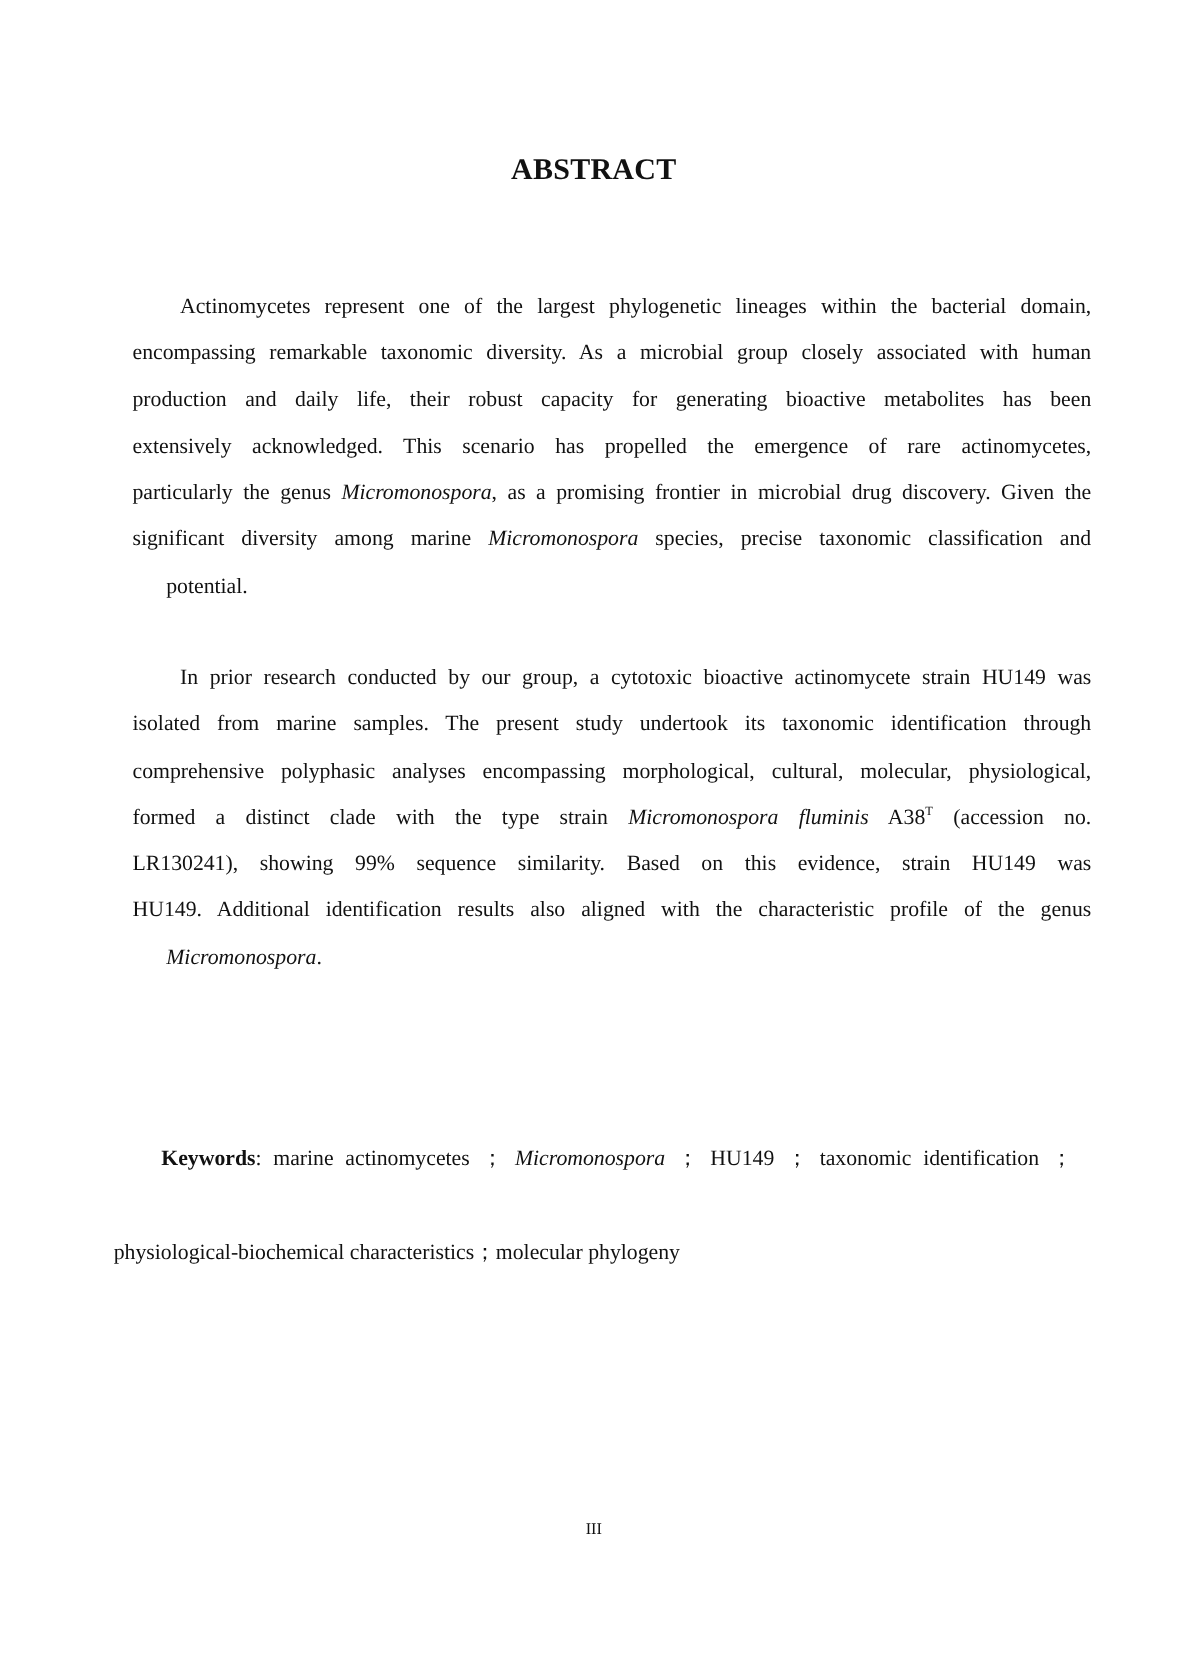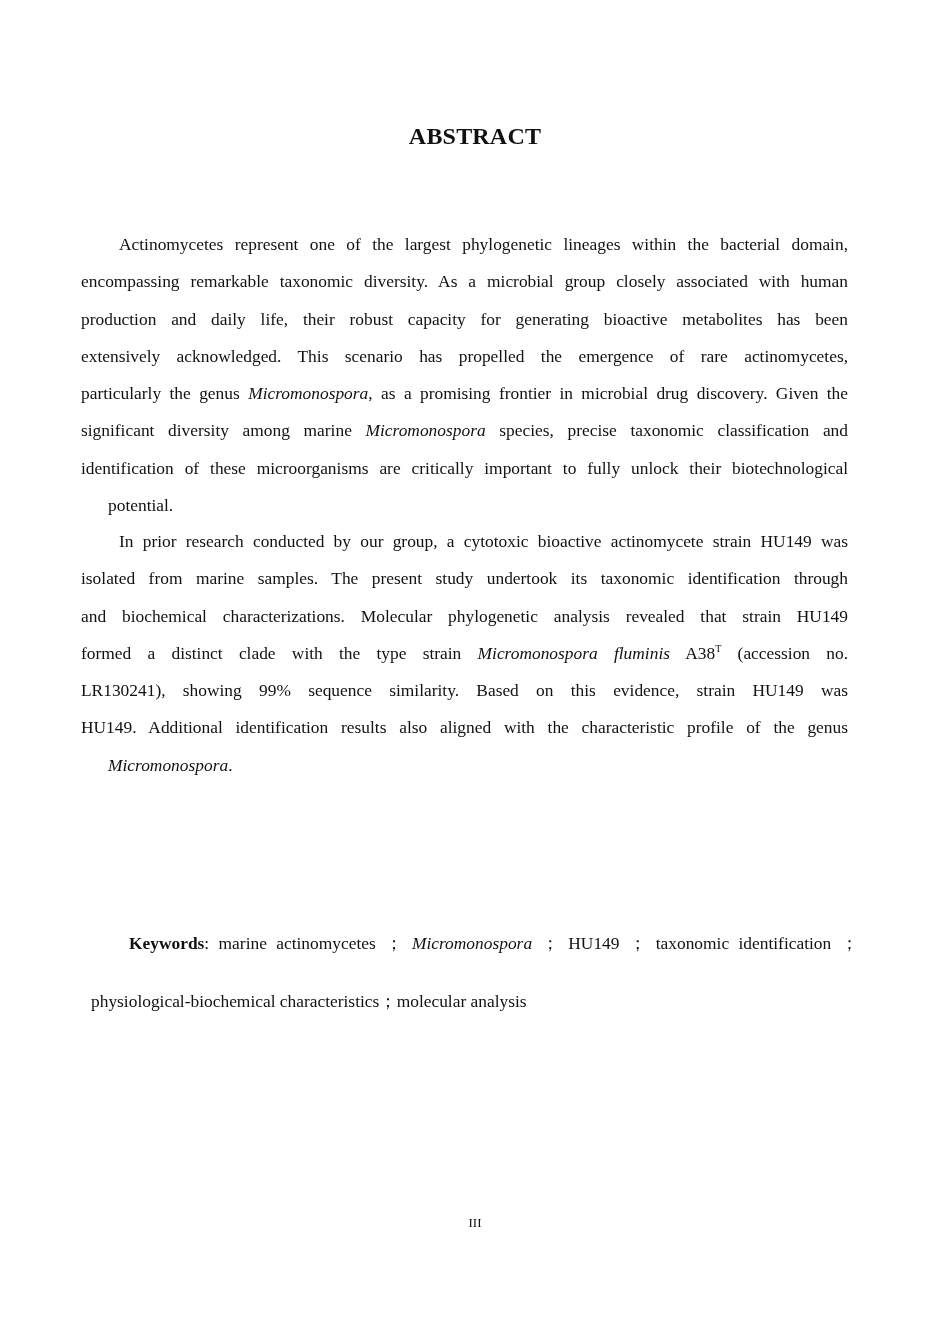--- a/index.html
+++ b/index.html
@@ -1,59 +1,58 @@
 <!DOCTYPE html>
 <html><head>
 <meta charset="utf-8">
 <style>
   html, body { margin: 0; padding: 0; background: #ffffff; }
   body { width: 950px; height: 1344px; position: relative; overflow: hidden;
          font-family: "Liberation Serif", "DejaVu Serif", serif; color: #111111; }
   .title { position: absolute; left: 0; width: 950px; top: 121px; text-align: center;
            font-weight: bold; font-size: 24px; line-height: 30px; letter-spacing: 0.2px; }
-  .body { position: absolute; left: 81px; width: 767px; font-size: 17.4px; }
+  .body { position: absolute; left: 106px; width: 767px; font-size: 17.4px; }
   .line { display: block; height: 37.3px; line-height: 37.3px; white-space: nowrap;
           text-align: justify; text-align-last: justify; }
   .line.last { text-align-last: left; margin-left: 27px; }
   .line.indent { padding-left: 38px; }
   .para1 { top: 226px; }
   .para2 { top: 523px; }
   i { font-style: italic; }
   sup { font-size: 10px; line-height: 0; vertical-align: 7px; }
   .kw { position: absolute; left: 91px; width: 767px; font-size: 17.4px; }
   .kw1 { top: 908px; height: 37px; line-height: 37px; white-space: nowrap;
-         text-align: justify; text-align-last: justify; padding-left: 38px; box-sizing: border-box; margin-top: 17px; }
+         text-align: justify; text-align-last: justify; padding-left: 38px; box-sizing: border-box; }
   .kw2 { top: 983px; height: 37px; line-height: 37px; white-space: nowrap; }
   .kw b { font-weight: bold; }
   .page-num { position: absolute; left: 0; width: 950px; top: 1215px; text-align: center;
               font-size: 13px; line-height: 16px; }
 </style>
 </head>
 <body>
 
 <div class="title">ABSTRACT</div>
 
 <div class="body para1">
   <span class="line indent">Actinomycetes represent one of the largest phylogenetic lineages within the bacterial domain,</span>
   <span class="line">encompassing remarkable taxonomic diversity. As a microbial group closely associated with human</span>
   <span class="line">production and daily life, their robust capacity for generating bioactive metabolites has been</span>
   <span class="line">extensively acknowledged. This scenario has propelled the emergence of rare actinomycetes,</span>
   <span class="line"><span>particularly the genus </span><i>Micromonospora</i><span>, as a promising frontier in microbial drug discovery. Given the</span></span>
   <span class="line"><span>significant diversity among marine </span><i>Micromonospora</i><span> species, precise taxonomic classification and</span></span>
-  <span class="line">identification of these microorganisms are critically important to fully unlock their biotechnological</span>
   <span class="line last">potential.</span>
 </div>
 
 <div class="body para2">
   <span class="line indent">In prior research conducted by our group, a cytotoxic bioactive actinomycete strain HU149 was</span>
   <span class="line">isolated from marine samples. The present study undertook its taxonomic identification through</span>
-  <span class="line">and biochemical characterizations. Molecular phylogenetic analysis revealed that strain HU149</span>
+  <span class="line">comprehensive polyphasic analyses encompassing morphological, cultural, molecular, physiological,</span>
   <span class="line"><span>formed a distinct clade with the type strain </span><i>Micromonospora fluminis</i><span> A38</span><sup>T</sup><span> (accession no.</span></span>
   <span class="line">LR130241), showing 99% sequence similarity. Based on this evidence, strain HU149 was</span>
   <span class="line">HU149. Additional identification results also aligned with the characteristic profile of the genus</span>
   <span class="line last"><i>Micromonospora</i><span>.</span></span>
 </div>
 
 <div class="kw kw1"><b>Keywords</b><span>: </span><span>marine actinomycetes</span> <span>；</span> <i>Micromonospora</i> <span>；</span> <span>HU149</span> <span>；</span> <span>taxonomic identification</span> <span>；</span></div>
 
-<div class="kw kw2"><span>physiological-biochemical characteristics</span><span>；</span><span>molecular analysis</span></div>
+<div class="kw kw2"><span>physiological-biochemical characteristics</span><span>；</span><span>molecular phylogeny</span></div>
 
 <div class="page-num">III</div>
 
 </body></html>

